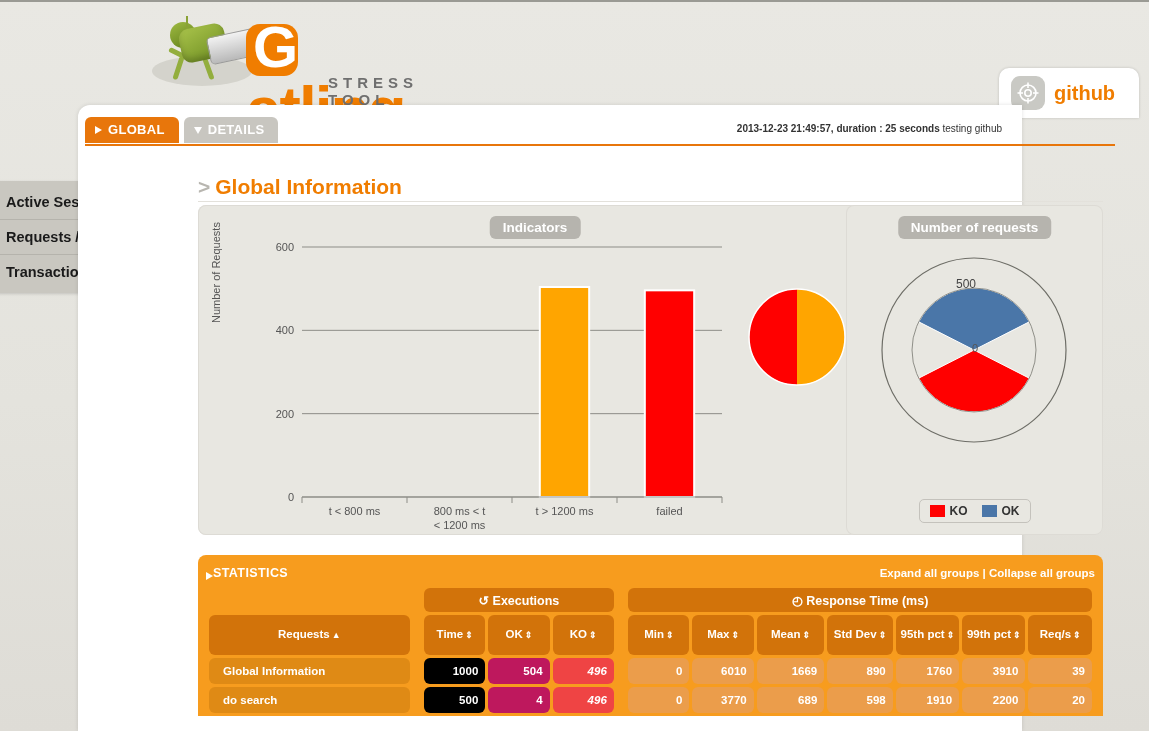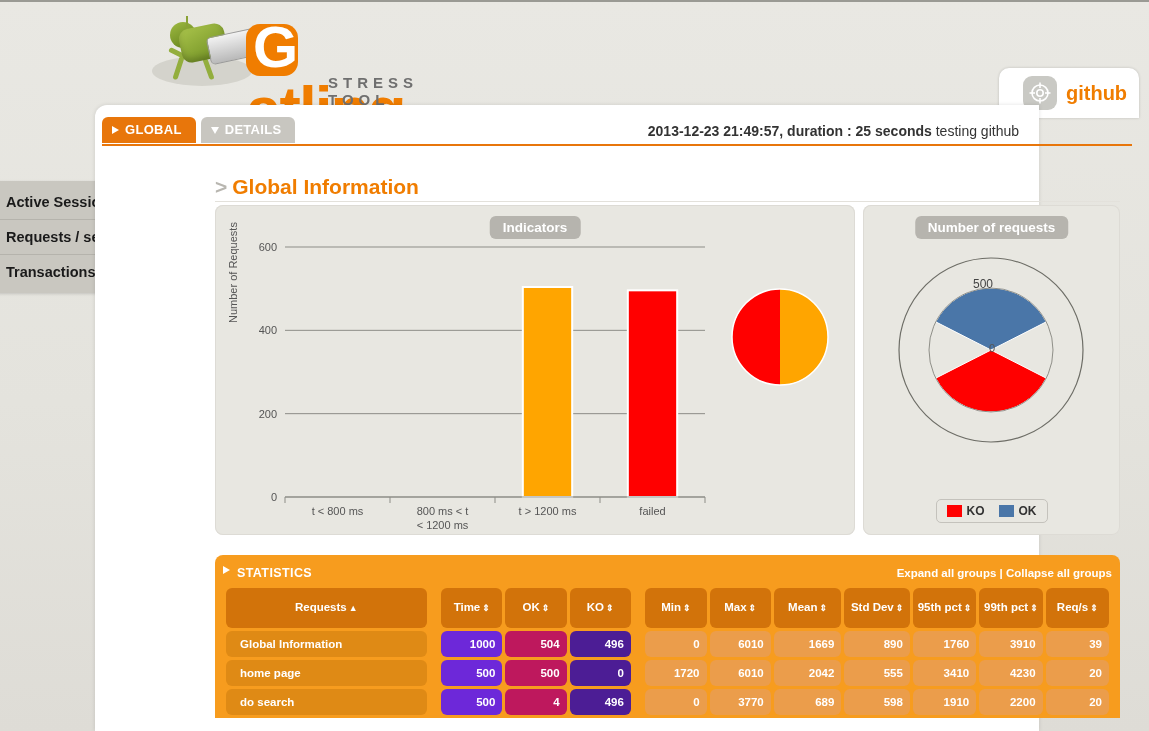--- a/index.html
+++ b/index.html
@@ -23,70 +23,70 @@
   .gun .leg1,.gun .leg2,.gun .leg3{position:absolute;background:#93ae3d;border-radius:3px;}
   .gun .leg1{left:26px;top:40px;width:5px;height:24px;transform:rotate(18deg);}
   .gun .leg2{left:56px;top:42px;width:5px;height:22px;transform:rotate(-20deg);}
   .gun .leg3{left:18px;top:36px;width:24px;height:5px;transform:rotate(26deg);}
   .gword{position:absolute;left:96px;top:6px;font-size:64px;font-weight:bold;color:#f07d00;letter-spacing:-2px;line-height:64px;}
   .gbox{display:inline-block;width:52px;height:52px;background:#f07d00;border-radius:14px;position:relative;vertical-align:-8px;margin-right:2px;}
   .gbox:after{content:"G";position:absolute;left:7px;top:-9px;font-size:58px;color:#fff;font-weight:bold;}
   .stress{position:absolute;left:178px;top:66px;font-size:15px;font-weight:bold;letter-spacing:5px;color:#6f6f6f;}
 
   
-  #gh{position:absolute;right:10px;top:68px;width:140px;height:50px;background:#fff;border-radius:10px 10px 0 0;box-shadow:0 0 3px rgba(0,0,0,.18);display:flex;align-items:center;padding-left:24px;box-sizing:border-box;}
+  #gh{position:absolute;right:10px;top:68px;width:140px;height:50px;background:#fff;border-radius:10px 10px 0 0;box-shadow:0 0 3px rgba(0,0,0,.18);display:flex;align-items:center;padding-left:12px;box-sizing:border-box;}
   #gh .target{width:34px;height:34px;border-radius:9px;background:#c9c9c4;display:flex;align-items:center;justify-content:center;margin-right:9px;}
   #gh .ghname{font-size:20px;font-weight:bold;color:#f07d00;}
 
   
   #sidebar{position:absolute;left:-8px;top:181px;width:204px;background:#c9c7c0;border-radius:0 8px 8px 0;box-shadow:1px 1px 3px rgba(0,0,0,.15);padding:4px 0;}
   .sb-item{height:34px;line-height:34px;padding-left:14px;font-size:14.5px;font-weight:bold;color:#1a1a1a;border-bottom:1px solid #b5b3ac;cursor:pointer;}
   .sb-item:last-child{border-bottom:none;}
 
   
-  #panel{position:absolute;left:95px;top:105px;width:944px;height:626px;background:#fff;border-radius:12px 0 0 0;box-shadow:0 0 4px rgba(0,0,0,.12);}
+  #panel{position:absolute;left:78px;top:105px;width:944px;height:626px;background:#fff;border-radius:12px 0 0 0;box-shadow:0 0 4px rgba(0,0,0,.12);}
   #tabs{position:absolute;left:7px;top:12px;display:flex;gap:5px;}
   .tab{height:26px;line-height:26px;padding:0 14px 0 10px;border-radius:6px 6px 0 0;font-size:13px;font-weight:bold;color:#fff;letter-spacing:.3px;cursor:pointer;display:flex;align-items:center;gap:6px;}
   .tab.active{background:#e8760b;}
   .tab.inactive{background:#c8c6c0;}
   .tri-r{width:0;height:0;border-left:7px solid #fff;border-top:4.5px solid transparent;border-bottom:4.5px solid transparent;}
   .tri-d{width:0;height:0;border-top:7px solid #fff;border-left:4.5px solid transparent;border-right:4.5px solid transparent;}
-  #runinfo{position:absolute;right:20px;top:18px;font-size:14px;color:#333;}
+  #runinfo{position:absolute;right:20px;top:18px;font-size:10px;color:#333;}
   #runinfo b{font-weight:bold;}
   #tabrule{position:absolute;left:7px;top:39px;width:1030px;height:2px;background:#e8760b;}
 
   #gtitle{position:absolute;left:120px;top:70px;font-size:21px;font-weight:bold;color:#f07d00;}
   #gtitle .chev{color:#b8b6b0;margin-right:5px;}
   #gtitle-rule{position:absolute;left:120px;top:96px;width:905px;height:1px;background:#e3e1db;}
 
   
   .card{position:absolute;background:#e8e7e1;border-radius:8px;box-shadow:inset 0 0 0 1px #dddbd5;}
-  #indCard{left:120px;top:100px;width:640px;height:330px;}
+  #indCard{left:120px;top:100px;width:640px;height:330px;padding-left:34px;}
   #reqCard{left:768px;top:100px;width:257px;height:330px;}
   .cardtitle{position:absolute;top:11px;left:50%;transform:translateX(-50%);background:#b6b4ae;color:#fff;font-size:13.5px;font-weight:bold;padding:4px 13px;border-radius:6px;white-space:nowrap;}
 
   .ylab{position:absolute;left:12px;top:118px;transform:rotate(-90deg);transform-origin:left top;font-size:11px;color:#555;white-space:nowrap;}
 
   
   #stats{position:absolute;left:120px;top:450px;width:905px;background:#f79c1e;border-radius:8px 8px 0 0;padding:6px 8px 0 8px;box-sizing:border-box;}
   #statshead{height:24px;display:flex;align-items:center;justify-content:space-between;color:#fff;font-size:12.5px;font-weight:bold;}
-  #statshead .lft{display:flex;align-items:flex-start;gap:7px;letter-spacing:.4px;}
+  #statshead .lft{display:flex;align-items:flex-end;letter-spacing:.4px;}
   #statshead .rgt{font-size:11.5px;}
   #statshead .rgt a{color:#fff;text-decoration:none;cursor:pointer;}
 
   table{border-collapse:separate;border-spacing:3px;width:100%;table-layout:fixed;}
   th,td{padding:0;}
   .grouphdr{background:#d2730a;color:#fff;font-size:12.5px;font-weight:bold;border-radius:6px;height:24px;text-align:center;}
   .colhdr{background:#d2730a;color:#fff;font-size:11.5px;font-weight:bold;border-radius:6px;height:40px;text-align:center;vertical-align:middle;cursor:pointer;line-height:13px;}
   .sortarr{display:inline-block;font-size:9px;margin-left:2px;}
   .rowname{background:#df8a15;color:#fff;font-size:11.5px;font-weight:bold;border-radius:6px;height:26px;padding-left:14px;text-align:left;}
   .cellnum{color:#fff;font-size:11.5px;font-weight:bold;border-radius:6px;height:26px;text-align:right;padding-right:7px;}
-  .c-total{background:#6d28d9;}
+  .c-total{background:#000000;}
   .c-ok{background:#be185d;}
-  .c-ko{background:#4c1d95;}
+  .c-ko{background:#ef4444;font-style:italic;}
   .c-rt{background:#eb9d4b;}
   .spacer{width:8px;}
 </style>
 </head>
 <body>
 
 <div class="topline"></div>
 
 <div id="logo">
   <div class="gun">
@@ -223,20 +223,33 @@
           <col style="width:8px">
         <col style="width:58px">
           <col style="width:58px">
           <col style="width:64px">
           <col style="width:62px">
           <col style="width:60px">
           <col style="width:60px">
           <col style="width:60px">
       </colgroup>
       <tbody>
+          <tr>
+        <th></th>
+        <th class="spacer"></th>
+        <th class="grouphdr" colspan="3">
+          <span>↺</span>
+          <span>Executions</span>
+        </th>
+        <th class="spacer"></th>
+        <th class="grouphdr" colspan="7">
+          <span>◴</span>
+          <span>Response Time (ms)</span>
+        </th>
+      </tr>
       <tr>
         <th class="colhdr">
           <span>Requests</span><span class="sortarr">▲</span>
         </th>
         <th class="spacer"></th>
         <th class="colhdr"><span>Time</span><span class="sortarr">⇕</span></th>
         <th class="colhdr"><span>OK</span><span class="sortarr">⇕</span></th>
         <th class="colhdr"><span>KO</span><span class="sortarr">⇕</span></th>
         <th class="spacer"></th>
         <th class="colhdr"><span>Min</span><span class="sortarr">⇕</span></th>
@@ -258,35 +271,20 @@
             <td class="spacer"></td>
             <td class="cellnum c-rt">0</td>
             <td class="cellnum c-rt">6010</td>
             <td class="cellnum c-rt">1669</td>
             <td class="cellnum c-rt">890</td>
             <td class="cellnum c-rt">1760</td>
             <td class="cellnum c-rt">3910</td>
             <td class="cellnum c-rt">39</td>
           </tr>
           <tr>
-            <td class="rowname">home page</td>
-            <td class="spacer"></td>
-            <td class="cellnum c-total">500</td>
-            <td class="cellnum c-ok">500</td>
-            <td class="cellnum c-ko">0</td>
-            <td class="spacer"></td>
-            <td class="cellnum c-rt">1720</td>
-            <td class="cellnum c-rt">6010</td>
-            <td class="cellnum c-rt">2042</td>
-            <td class="cellnum c-rt">555</td>
-            <td class="cellnum c-rt">3410</td>
-            <td class="cellnum c-rt">4230</td>
-            <td class="cellnum c-rt">20</td>
-          </tr>
-          <tr>
             <td class="rowname">do search</td>
             <td class="spacer"></td>
             <td class="cellnum c-total">500</td>
             <td class="cellnum c-ok">4</td>
             <td class="cellnum c-ko">496</td>
             <td class="spacer"></td>
             <td class="cellnum c-rt">0</td>
             <td class="cellnum c-rt">3770</td>
             <td class="cellnum c-rt">689</td>
             <td class="cellnum c-rt">598</td>

